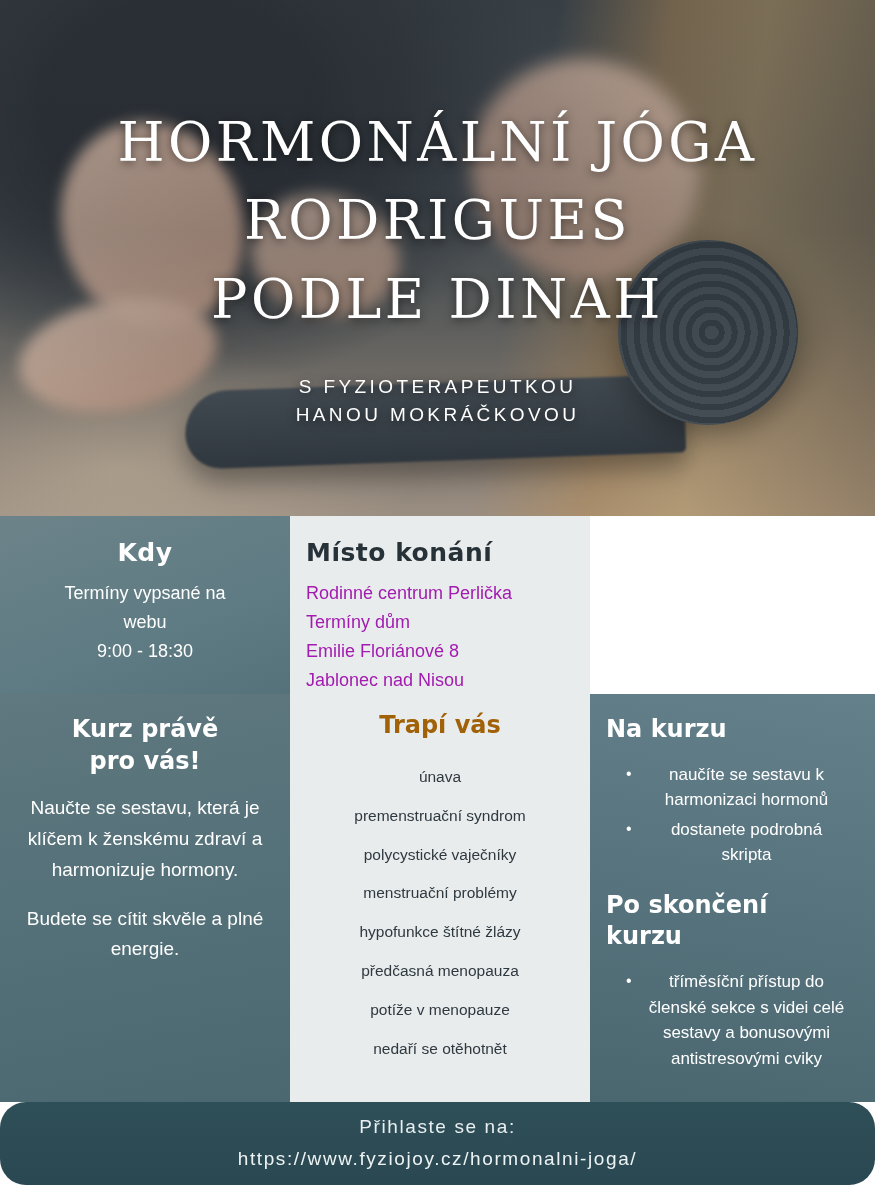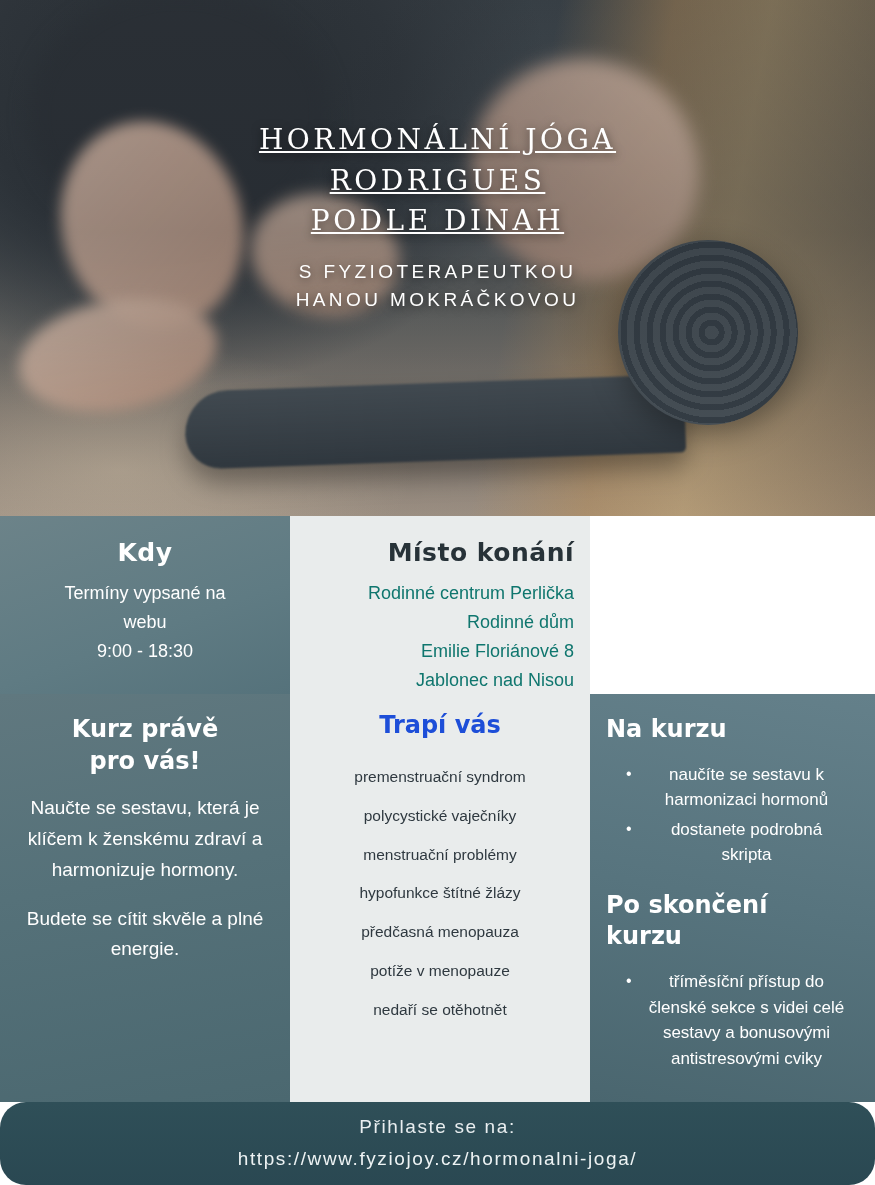--- a/index.html
+++ b/index.html
@@ -115,29 +115,28 @@
   .hero-text {
     position: absolute;
     left: 0; right: 0;
     top: 104px;
     text-align: center;
     color: #ffffff;
     text-shadow: 0 2px 10px rgba(0,0,0,.55);
   }
   .hero-title {
     font-family: "DejaVu Serif", serif;
-    font-size: 28px;
+    font-size: 54px;
     letter-spacing: 3.5px;
     line-height: 1.45;
     font-weight: 400;
-    margin: 16px;
-    text-decoration: underline;
+    margin: 0;
   }
   .hero-sub {
-    margin-top: 16px;
+    margin-top: 34px;
     font-size: 19px;
     letter-spacing: 3.4px;
     line-height: 1.5;
     font-weight: 300;
   }
 
   
   .band {
     display: flex;
     width: 875px;
@@ -155,42 +154,42 @@
   
   .band1 { height: 178px; }
   .b1-left {
     width: 290px;
     background: linear-gradient(160deg, #6c8389 0%, #5f7b83 60%, #55727b 100%);
     text-align: center;
   }
   .b1-mid {
     width: 300px;
     background: #e9ecec;
-    text-align: right;
+    text-align: left;
   }
   .b1-right {
     width: 285px;
     background: linear-gradient(200deg, #6f888e 0%, #5d7a83 70%, #51707a 100%);
     text-align: center;
   }
 
   .head {
     font-family: "DejaVu Sans", sans-serif;
     font-weight: bold;
     font-size: 25px;
     letter-spacing: .5px;
     margin: 4px 0 12px;
   }
   .head.light { color: #273238; }
   .line {
     font-size: 18px;
     line-height: 1.62;
     font-weight: 300;
   }
-  .line.light { color: #0f766e; font-weight: 400; }
+  .line.light { color: #a21caf; font-weight: 400; }
   .price {
     font-size: 25px;
     font-weight: 300;
     margin-top: 8px;
   }
 
   
   .band2 { height: 408px; }
   .b2-left {
     width: 290px;
@@ -209,21 +208,21 @@
     background: linear-gradient(190deg, #64808a 0%, #57747e 50%, #4a666f 100%);
     padding-top: 20px;
   }
   .head2 {
     font-family: "DejaVu Sans", sans-serif;
     font-weight: bold;
     font-size: 24px;
     line-height: 1.32;
     margin: 0 0 16px;
   }
-  .head2.light { color: #1d4ed8; }
+  .head2.light { color: #a16207; }
   .para {
     font-size: 19px;
     line-height: 1.62;
     font-weight: 300;
     margin: 0 0 18px;
   }
   .symptoms {
     list-style: none;
     margin: 0;
     padding: 0;
@@ -317,21 +316,21 @@
     <div class="cell b1-left">
       <div class="head">Kdy</div>
       <div class="line">Termíny vypsané na</div>
       <div class="line">webu</div>
       <div class="line">9:00 - 18:30</div>
     </div>
 
     <div class="cell b1-mid light">
       <div class="head light">Místo konání</div>
       <div class="line light">Rodinné centrum Perlička</div>
-      <div class="line light">Rodinné dům</div>
+      <div class="line light">Termíny dům</div>
       <div class="line light">Emilie Floriánové 8</div>
       <div class="line light">Jablonec nad Nisou</div>
     </div>
 
 
   </div>
 
   <div class="band band2">
 
     <div class="cell b2-left">
@@ -339,20 +338,21 @@
         <div>Kurz právě</div>
         <div>pro vás!</div>
       </div>
       <p class="para">Naučte se sestavu, která je klíčem k ženskému zdraví a harmonizuje hormony.</p>
       <p class="para">Budete se cítit skvěle a plné energie.</p>
     </div>
 
     <div class="cell b2-mid light">
       <div class="head2 light">Trapí vás</div>
       <ul class="symptoms">
+        <li>únava</li>
         <li>premenstruační syndrom</li>
         <li>polycystické vaječníky</li>
         <li>menstruační problémy</li>
         <li>hypofunkce štítné žlázy</li>
         <li>předčasná menopauza</li>
         <li>potíže v menopauze</li>
         <li>nedaří se otěhotnět</li>
       </ul>
     </div>
 

